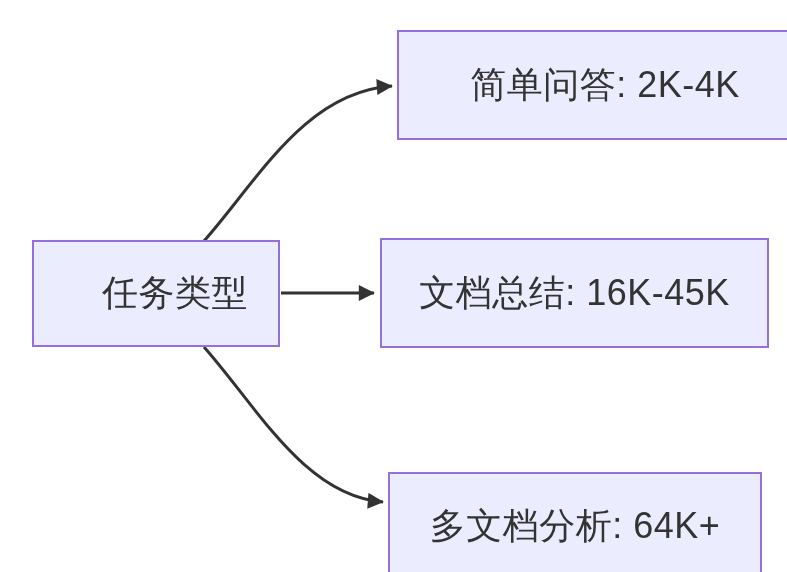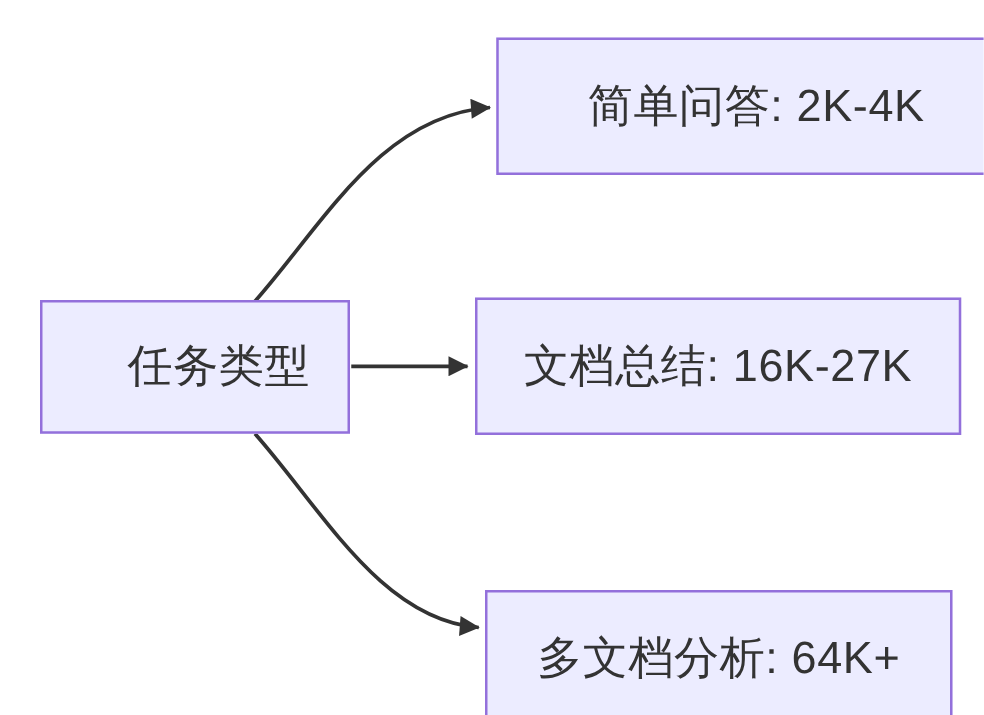--- a/index.html
+++ b/index.html
@@ -64,20 +64,20 @@
 
   <div class="node node-root">
     <span>任务类型</span>
   </div>
 
   <div class="node node-top">
     <span>简单问答: 2K-4K</span>
   </div>
 
   <div class="node node-middle">
-    <span>文档总结: 16K-27K</span>
+    <span>文档总结: 16K-45K</span>
   </div>
 
   <div class="node node-bottom">
     <span>多文档分析: 64K+</span>
   </div>
 
 </div>
 
 </body></html>

